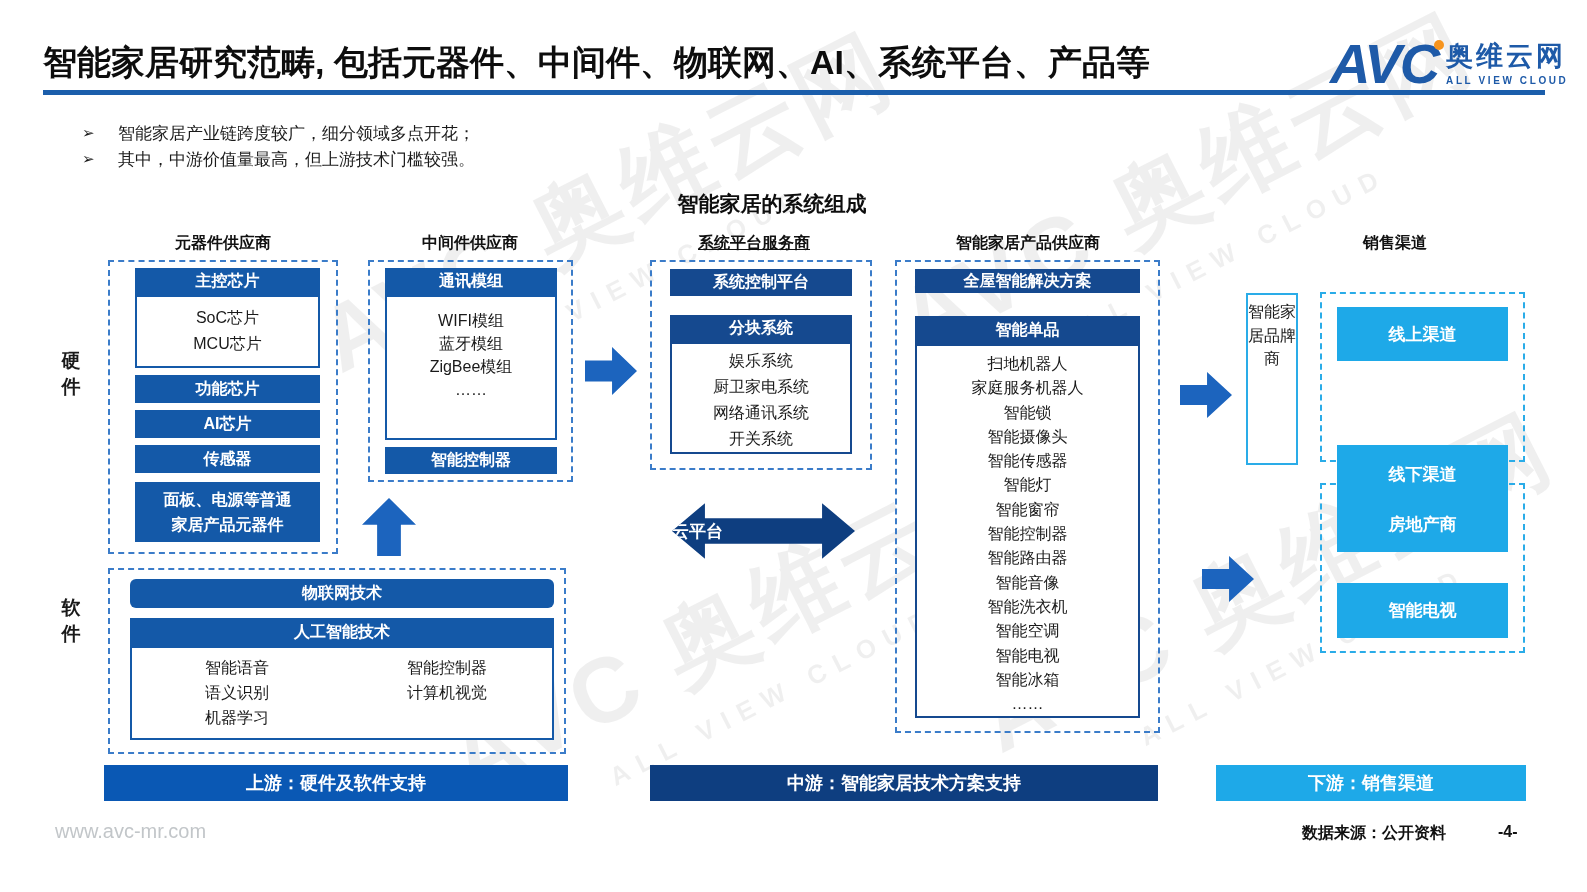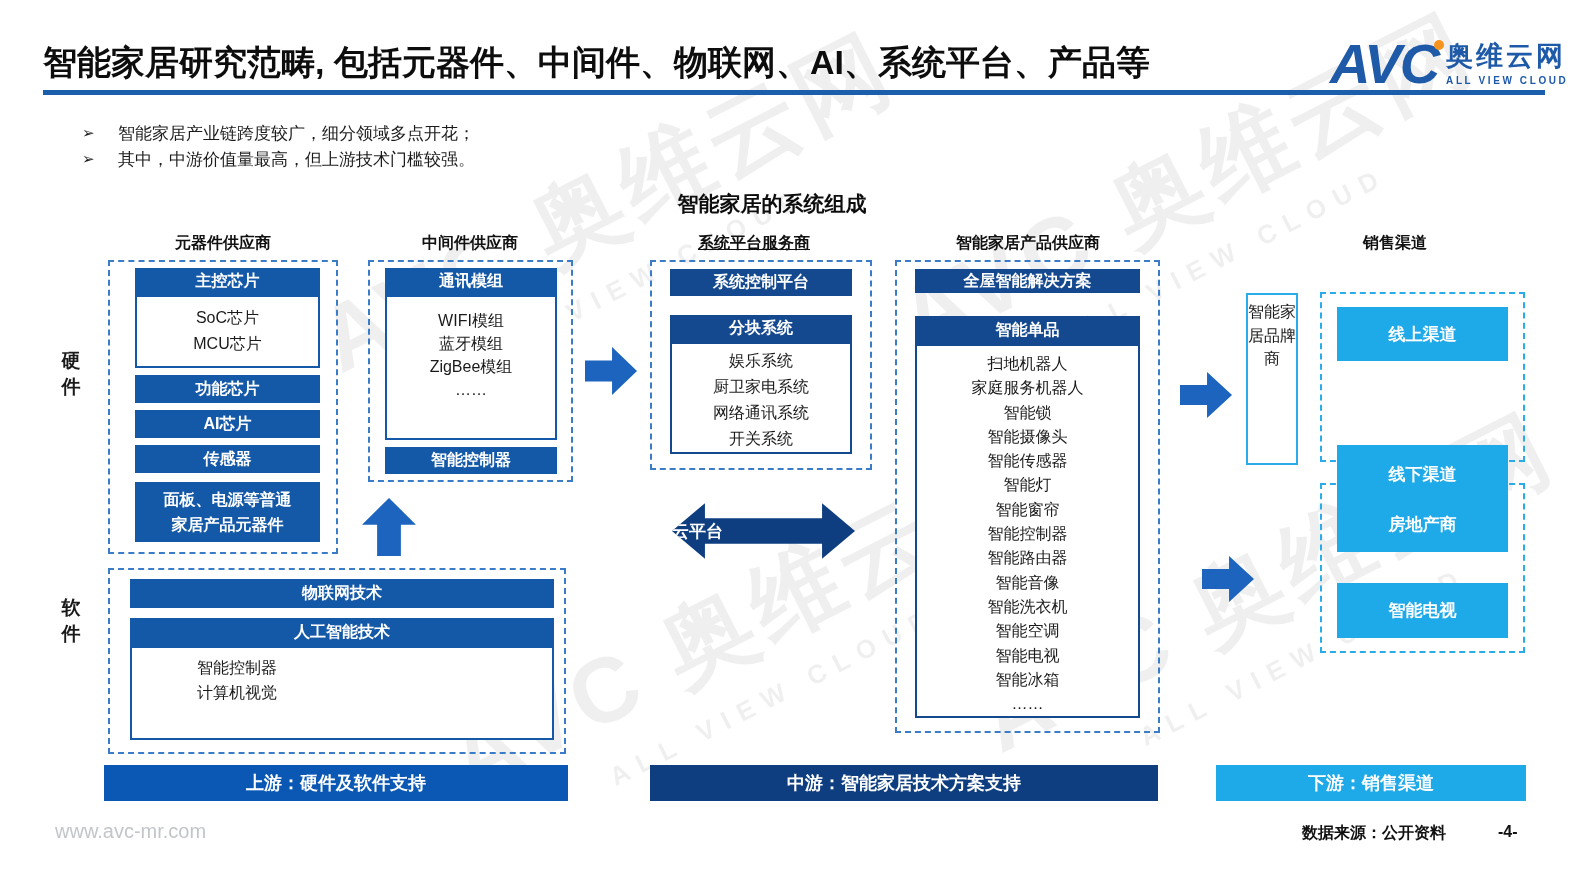--- a/index.html
+++ b/index.html
@@ -144,23 +144,26 @@
 <div class="abs bar" style="left:385px;top:268px;width:172px;height:27px;">通讯模组</div>
 <div class="abs whitebox lines" style="left:385px;top:295px;width:172px;height:145px;padding-top:12px;line-height:23px;">WIFI模组
 蓝牙模组
 ZigBee模组
 ……</div>
 <div class="abs bar" style="left:385px;top:447px;width:172px;height:27px;">智能控制器</div>
 
 <div class="abs arrow-up" style="left:362px;top:498px;width:54px;height:58px;"></div>
 
 <div class="abs dashed-blue" style="left:108px;top:568px;width:458px;height:186px;"></div>
-<div class="abs bar" style="left:130px;top:579px;width:424px;height:29px;">物联网技术</div>
+<div class="abs bar" style="left:130px;top:579px;width:424px;height:29px;border-radius:6px;">物联网技术</div>
 <div class="abs bar" style="left:130px;top:618px;width:424px;height:28px;">人工智能技术</div>
 <div class="abs whitebox" style="left:130px;top:646px;width:424px;height:94px;display:flex;">
+  <div class="lines" style="width:50%;padding-top:7px;line-height:25px;">智能语音
+语义识别
+机器学习</div>
   <div class="lines" style="width:50%;padding-top:7px;line-height:25px;">智能控制器
 计算机视觉</div>
 </div>
 
 <div class="abs arrow-right" style="left:585px;top:347px;width:52px;height:48px;"></div>
 
 <div class="abs dashed-blue" style="left:650px;top:260px;width:222px;height:210px;"></div>
 <div class="abs bar bar-navy" style="left:670px;top:269px;width:182px;height:27px;">系统控制平台</div>
 <div class="abs bar bar-navy" style="left:670px;top:315px;width:182px;height:27px;">分块系统</div>
 <div class="abs whitebox lines" style="left:670px;top:342px;width:182px;height:112px;padding-top:4px;line-height:26px;border-color:var(--bar-navy);">娱乐系统

